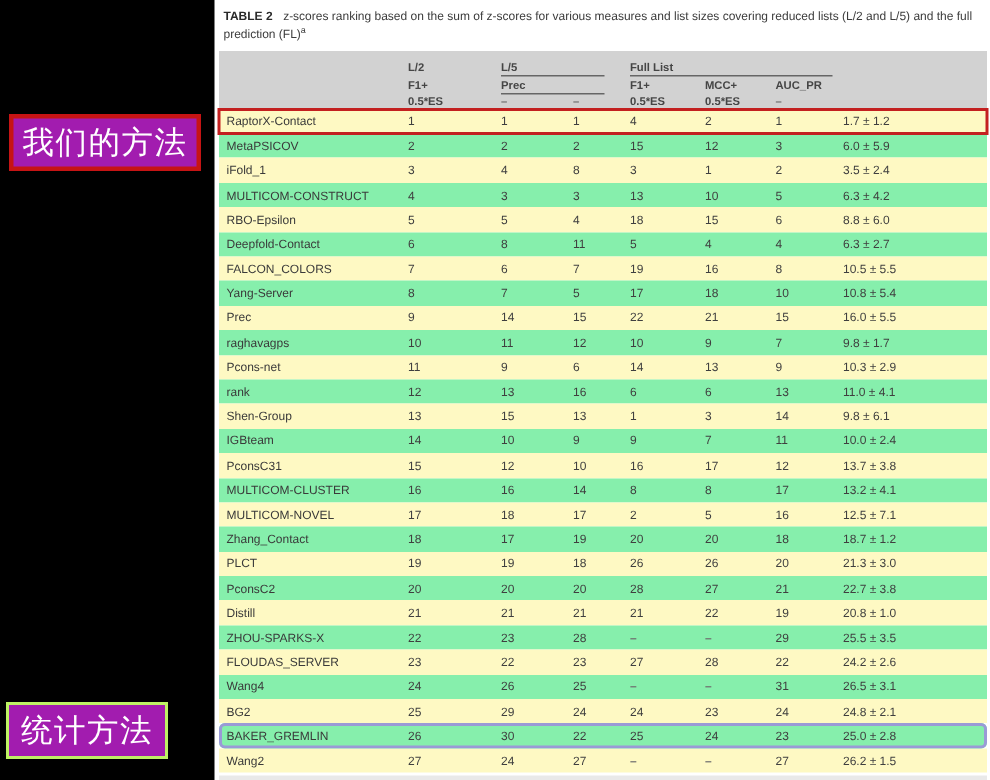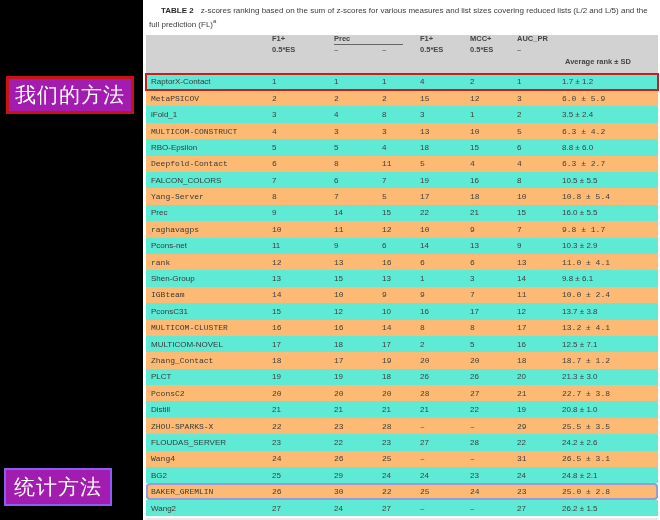--- a/index.html
+++ b/index.html
@@ -8,21 +8,21 @@
     background:#000; font-family:"Liberation Sans", sans-serif;
   }
   .paper {
     position:absolute; left:143px; top:0; width:517px; height:520px;
     background:#ffffff;
   }
   
   .caption {
     padding:5px 6px 0 6px; font-size:8px; line-height:1.5; color:#3c3c3c;
   }
-  .caption .cap-label { font-weight:bold; color:#2a2a2a; margin-right:7px;margin-left:12px; }
+  .caption .cap-label { font-weight:bold; color:#2a2a2a; margin-right:7px; }
   .caption sup { font-size:6px; vertical-align:super; }
 
   
   .grid {
     display:grid;
     grid-template-columns:121px 62px 48px 38px 50px 47px 48px 1fr;
   }
   .tablewrap { margin:4px 2px 0 3px; }
 
   
@@ -35,55 +35,66 @@
   .h-r2 { height:11px; }
   .h-r3 { height:9px; }
   .grp { margin-right:12px; border-bottom:1px solid #666; padding-bottom:2px; }
   .grp-full { margin-right:5px; }
   .c2span { grid-column:3 / 5; }
   .c457span { grid-column:5 / 8; }
   .dash { color:#6e6e6e; font-weight:bold; }
   .avg-h { padding-left:2px;margin-top:12px; }
 
   
-  .row { height:16.4px; align-items:center; font-size:8px; color:#3f3f3f; background:#5eead4; }
-  .row.stripe { background:#fdba74;font-family:Liberation Mono, monospace; }
+  .row { height:16.4px; align-items:center; font-size:8px; color:#3f3f3f; background:#fef9c3; }
+  .row.stripe { background:#86efac; }
   .cell { padding-left:5px; white-space:nowrap; overflow:hidden; }
   .cell.name { padding-left:5px; color:#3a3a3a; }
   .cell.avg { padding-left:2px; }
   .row.hl-red { outline:2px solid #c32020; outline-offset:-1px; position:relative; z-index:3; }
   .row.hl-purple { box-shadow:inset 0 0 0 2px #9a9ad6; border-radius:4px; position:relative; z-index:3; }
   .cutoff-strip { height:3px; background:#e9e9e9; margin-top:2px; }
 
   
   .anno {
     position:absolute; display:flex; align-items:center; justify-content:center;
     color:#ffffff; background:#a21caf; letter-spacing:1px; z-index:5;
   }
   .anno-our {
     left:6px; top:76px; width:122px; height:32px;
     border:3px solid #c61414; font-size:21px;
   }
   .anno-stat {
     left:4px; top:468px; width:104px; height:34px;
-    border:2px solid #8b5cf6; font-size:21px;
+    border:2px solid #bef264; font-size:21px;
   }
 </style>
 </head>
 <body>
 
 <div class="paper">
 
   <div class="caption">
     <span class="cap-label">TABLE 2</span><span>z-scores ranking based on the sum of z-scores for various measures and list sizes covering reduced lists (L/2 and L/5) and the full prediction (FL)</span><sup>a</sup>
   </div>
 
   <div class="tablewrap">
 
     <div class="thead">
+      <div class="grid h-r1">
+        <div class="h"></div>
+        <div class="h">L/2</div>
+        <div class="h c2span">
+            <span class="grp" style="display:block">L/5</span>
+          </div>
+        <div class="h c457span">
+            <span class="grp grp-full" style="display:block">Full List</span>
+          </div>
+        <div class="h"></div>
+      </div>
       <div class="grid h-r2">
         <div class="h"></div>
         <div class="h">F1+</div>
         <div class="h c2span">
             <span class="grp" style="display:block">Prec</span>
           </div>
         <div class="h">F1+</div>
         <div class="h">MCC+</div>
         <div class="h">AUC_PR</div>
         <div class="h"></div>

